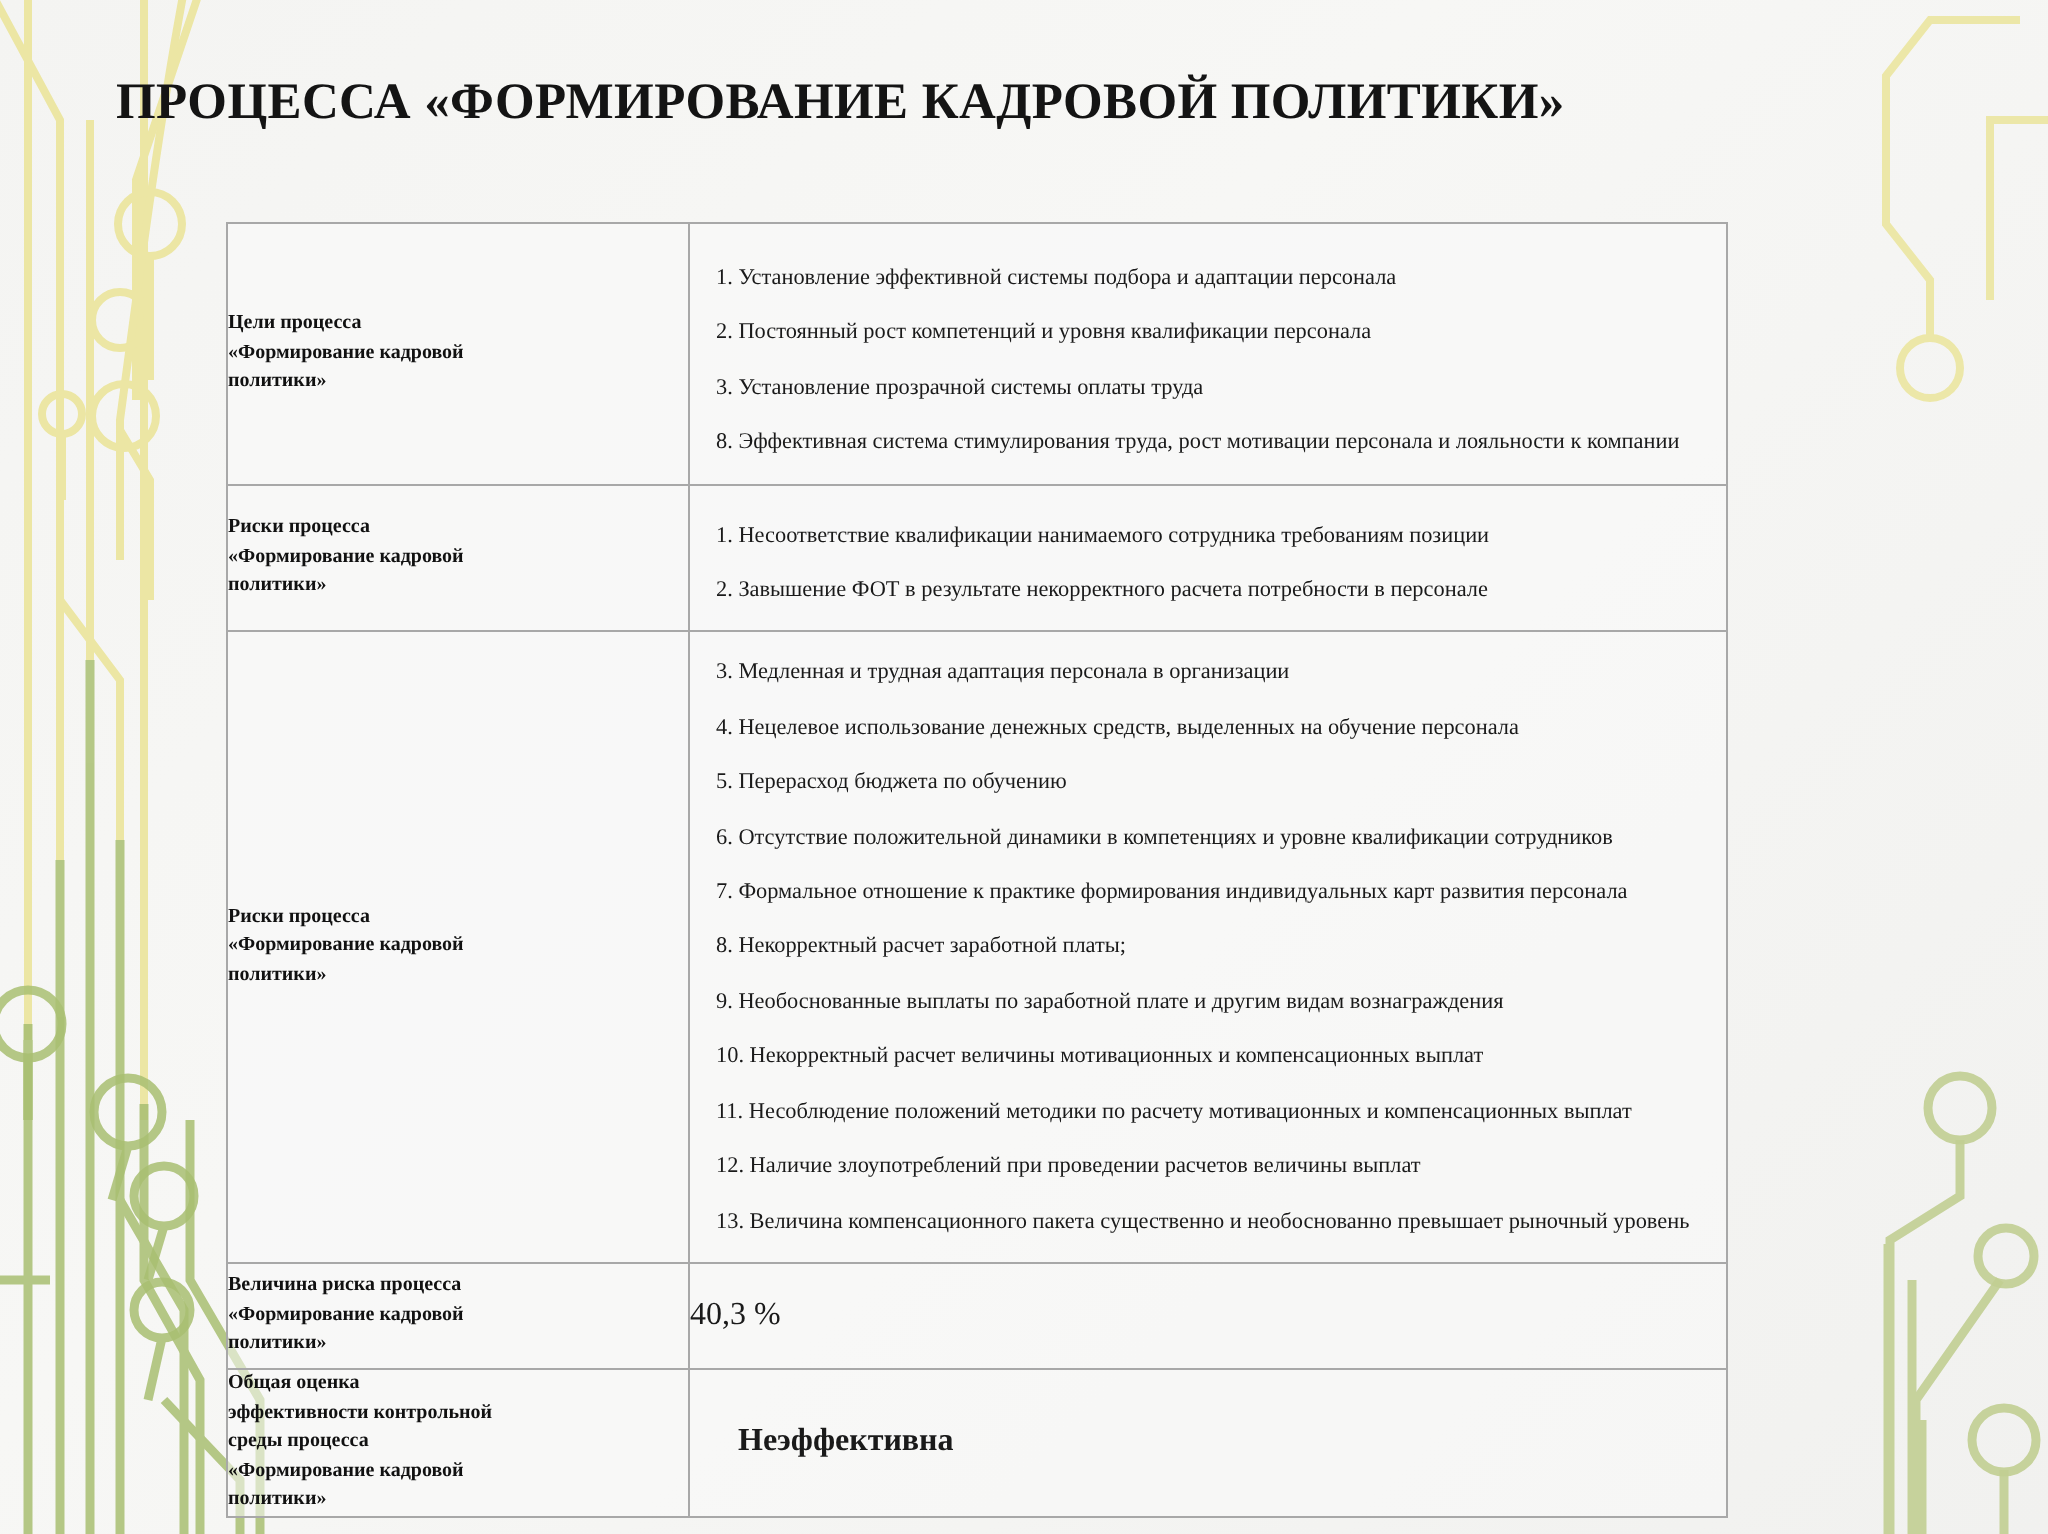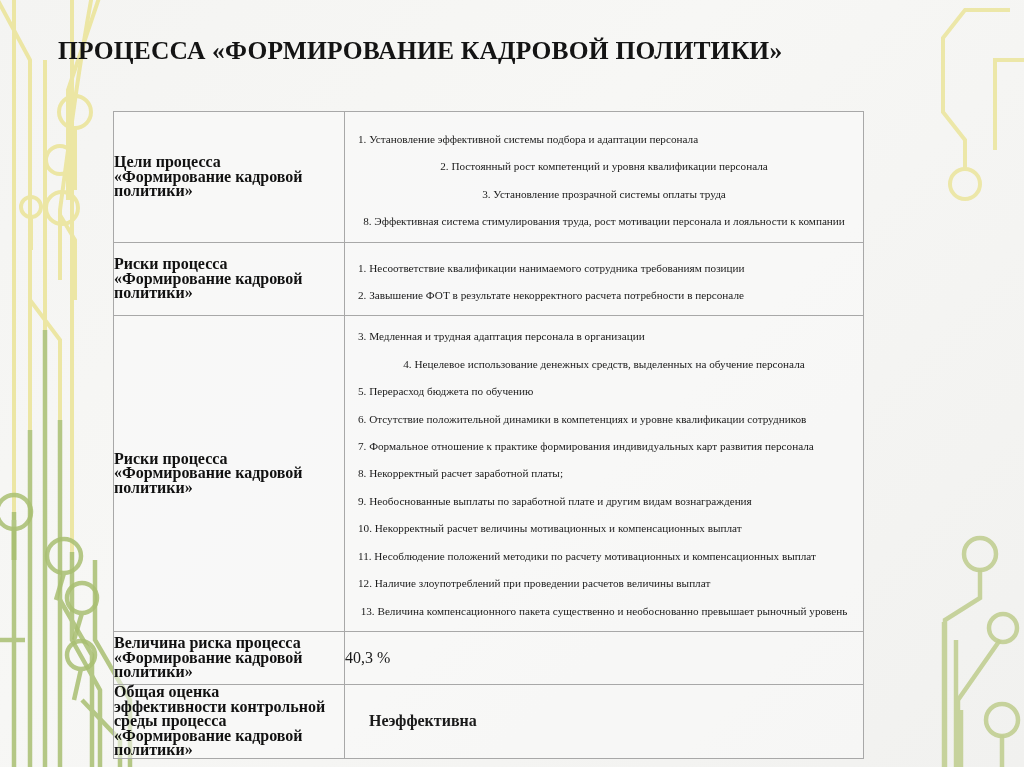--- a/index.html
+++ b/index.html
@@ -77,39 +77,38 @@
     width: 231px;
   }
   .col-value {
     width: 519px;
   }
 
   .label-cell {
     padding: 6px 8px 6px 10px;
     font-family: "Liberation Serif", "DejaVu Serif", serif;
     font-weight: bold;
-    font-size: 16px;
+    font-size: 10px;
     line-height: 14.6px;
     color: #111;
   }
   .label-cell .lbl-line { display: block; white-space: nowrap; }
 
   .value-cell {
     padding: 5px 8px 5px 10px;
     font-family: "Liberation Serif", "DejaVu Serif", serif;
     font-size: 11.2px;
     line-height: 14.4px;
     color: #1a1a1a;
   }
   .value-cell p {
     margin: 13px;
   }
   .value-cell p.sp {
     margin-top: 11px;
-    text-align: center;
   }
 
   .value-centered {
     text-align: left;
     font-family: "Liberation Serif", "DejaVu Serif", serif;
     font-size: 16px;
     color: #1a1a1a;
     padding: 10px 8px;
   }
   .value-centered.bold {

